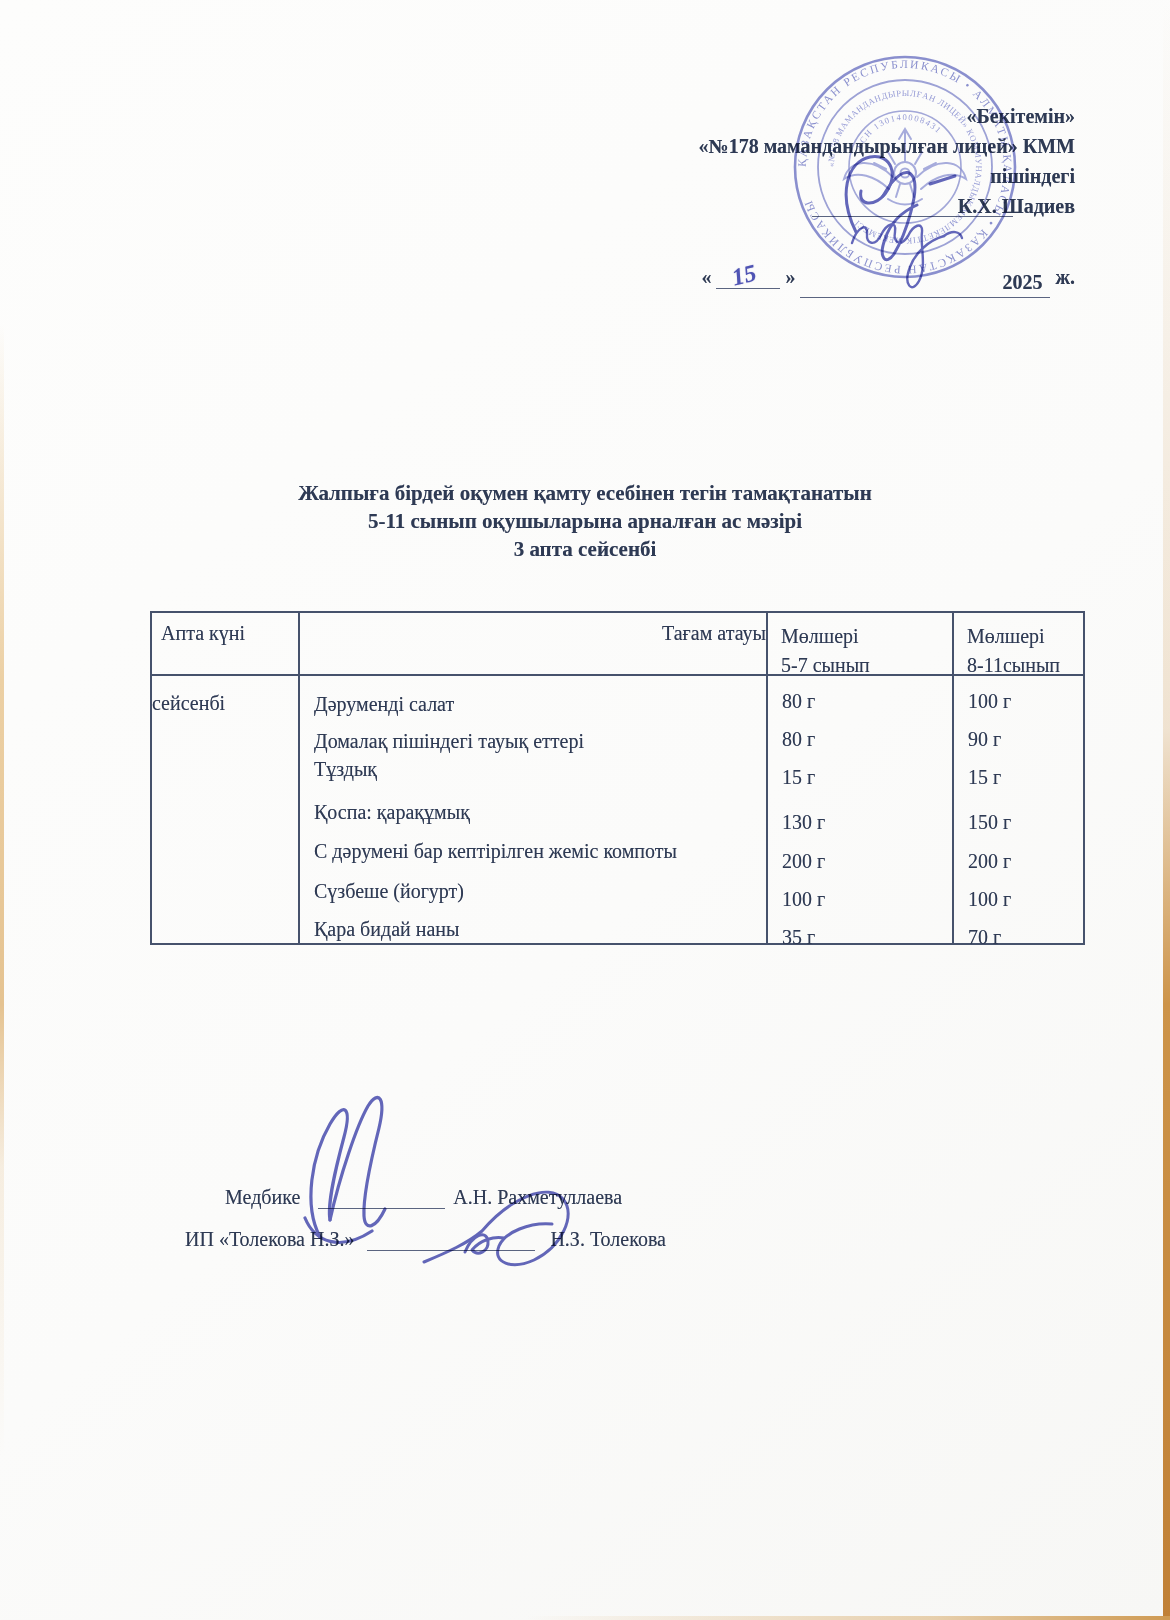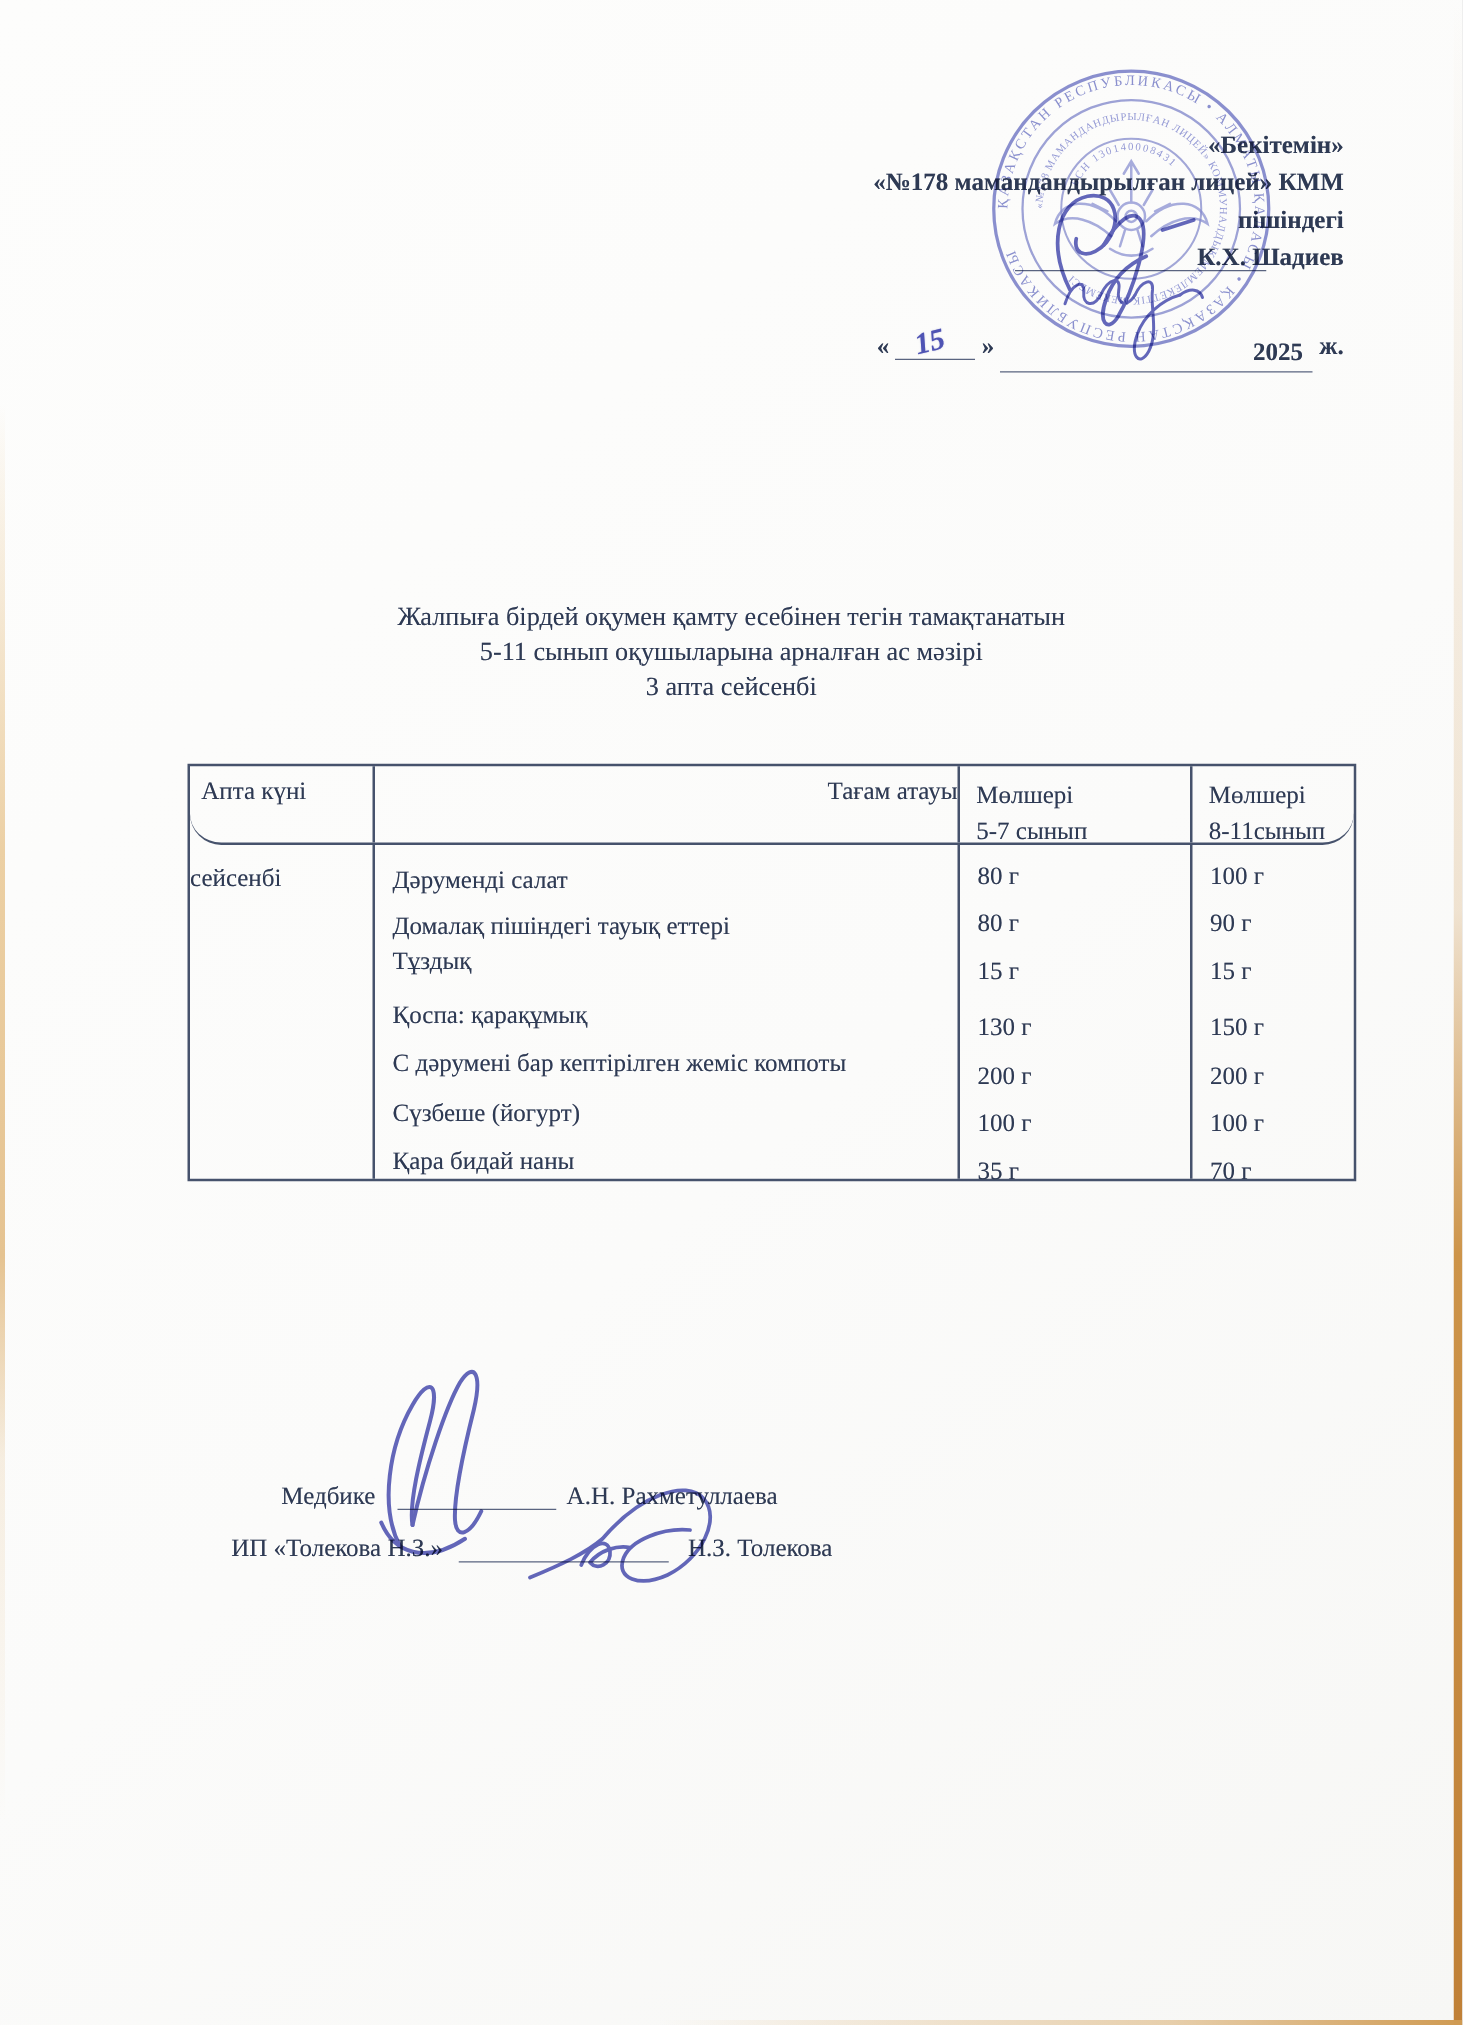--- a/index.html
+++ b/index.html
@@ -27,26 +27,26 @@
   .u-day{width:64px;position:relative;}
   .u-long{width:242px;padding-right:8px;position:relative;margin-top:39px;}
   .hw-day{
     position:absolute;left:16px;bottom:-2px;
     color:#4f54b4;font-style:italic;font-size:24px;
     transform:rotate(-14deg);text-shadow:0 0 1px rgba(79,84,180,.5);
   }
   .sig-underline-top{position:absolute;left:812px;top:216px;width:201px;border-bottom:1.6px solid #5a6480;}
 
   
-  .doc-title{position:absolute;top:479px;left:0;width:100%;text-align:center;font-size:21px;line-height:28px;}
+  .doc-title{position:absolute;top:479px;left:0;width:100%;text-align:center;font-size:21px;line-height:28px;font-weight:bold;}
 
   
   .menu-table{position:absolute;left:150px;top:611px;width:935px;border:2px solid #46526c;box-sizing:border-box;font-size:20px;}
   .t-row{display:flex;}
-  .t-header{height:61px;border-bottom:2px solid #46526c;border-radius:25px;}
+  .t-header{height:61px;border-bottom:2px solid #46526c;}
   .t-body{height:267px;}
   .c{box-sizing:border-box;border-right:2px solid #46526c;position:relative;}
   .c:last-child{border-right:none;}
   .c1{width:148px;}
   .c2{width:468px;}
   .c3{width:186px;}
   .c4{flex:1;}
   .t-header .c{padding-top:9px;}
   .t-header .c1{padding-left:9px;}
   .t-header .c2{text-align:right;}

